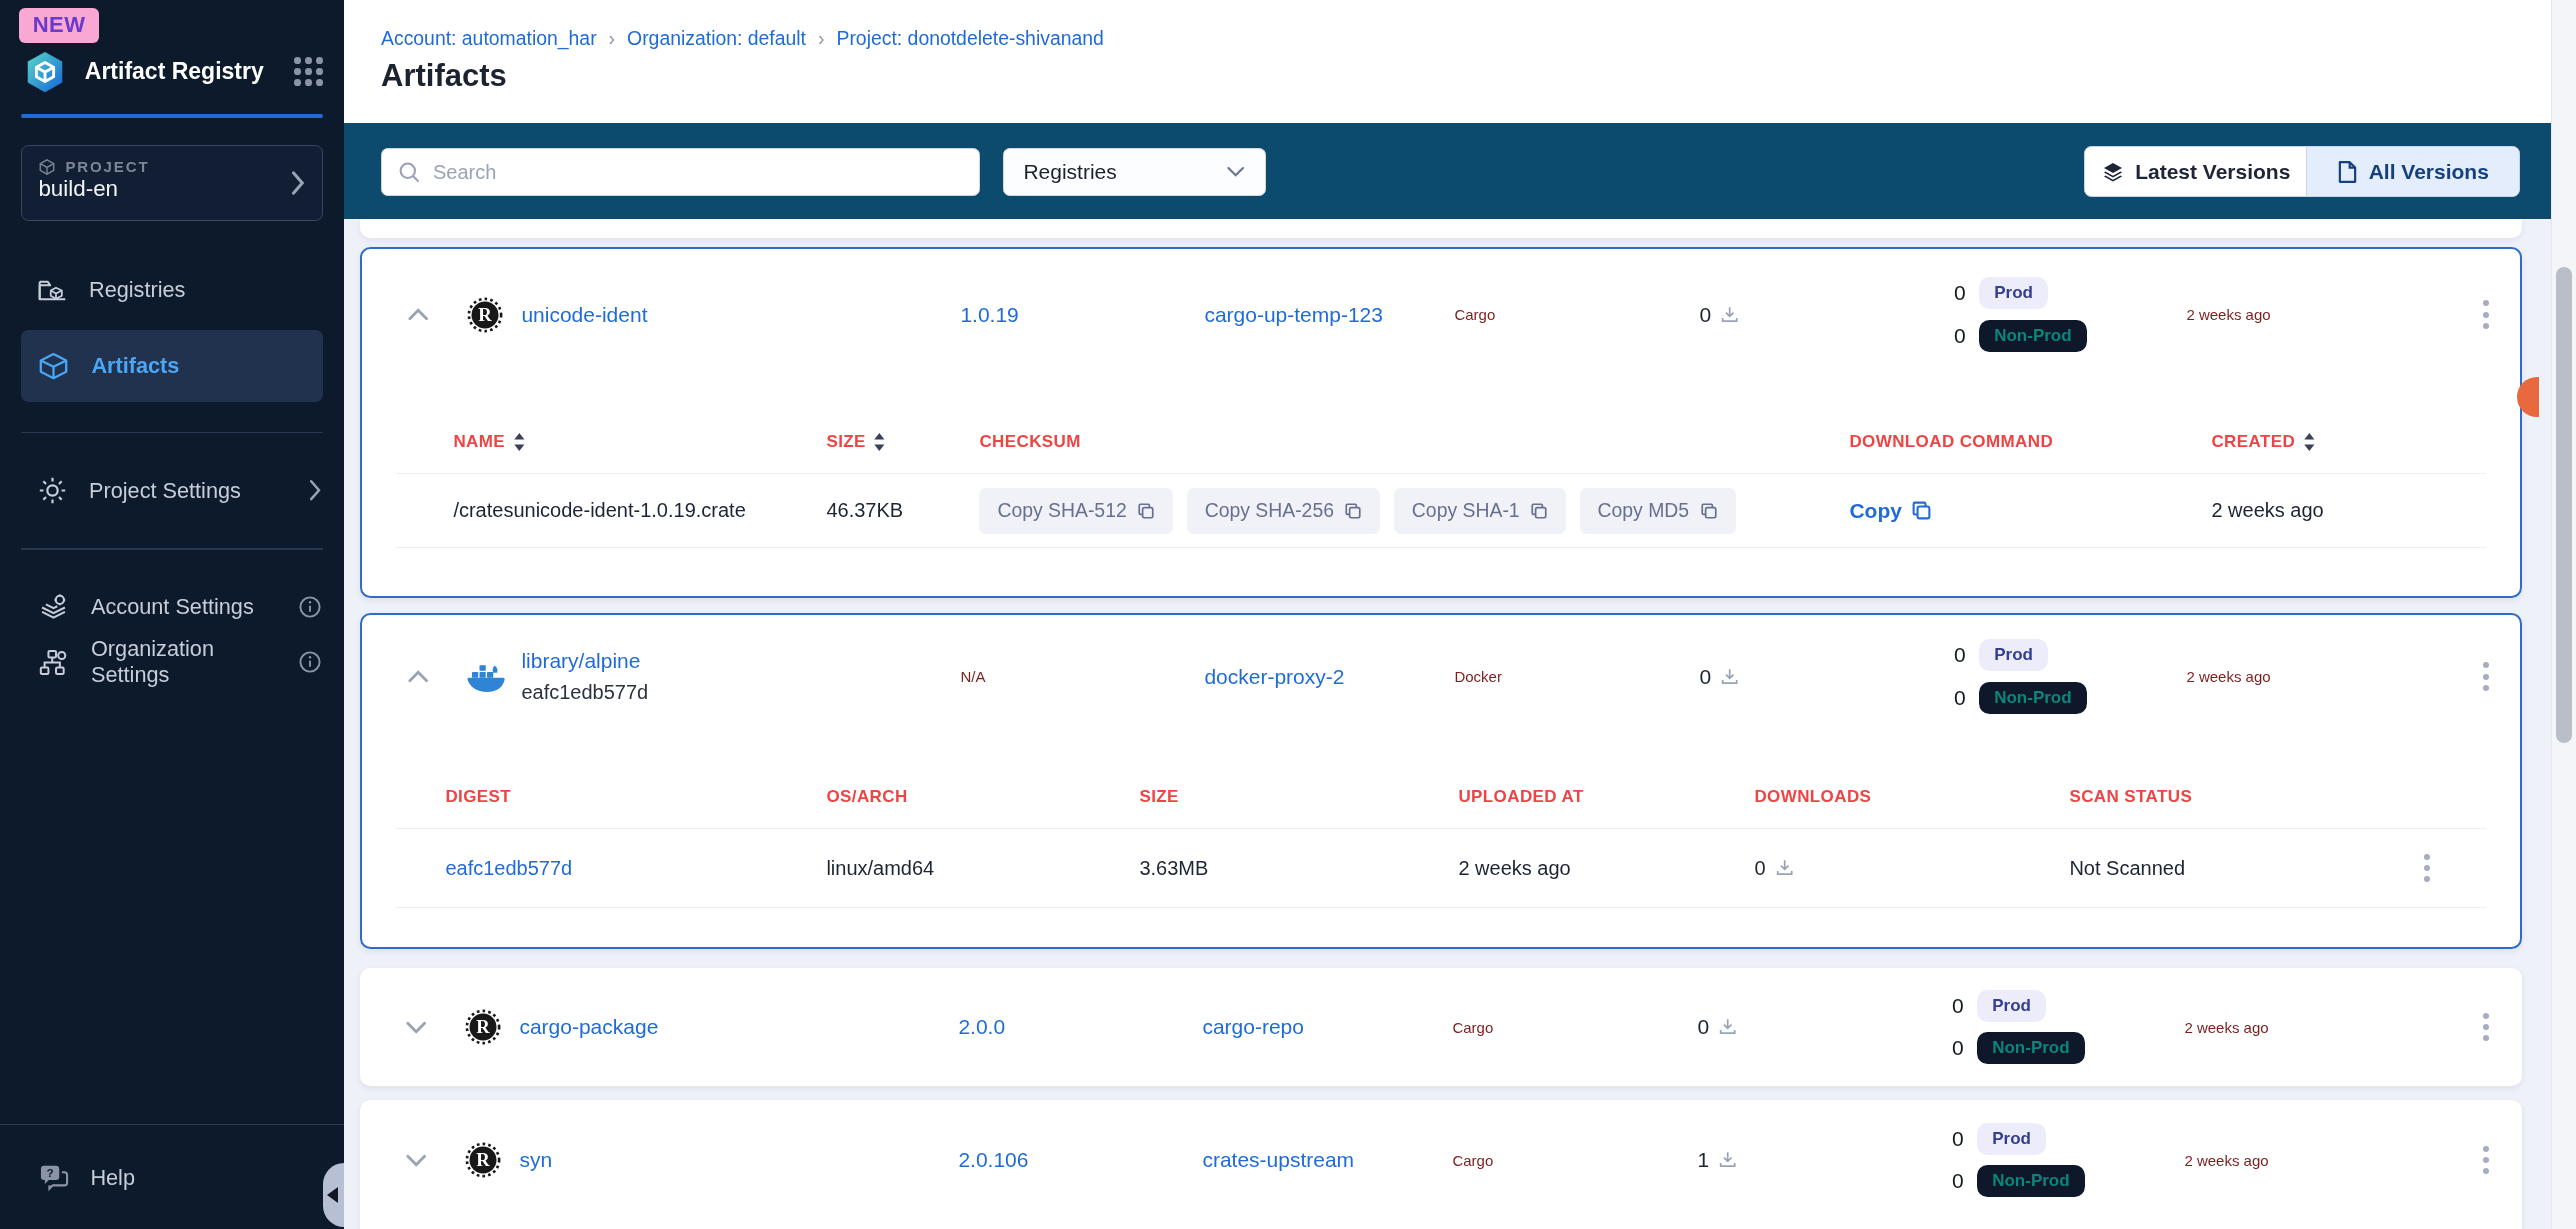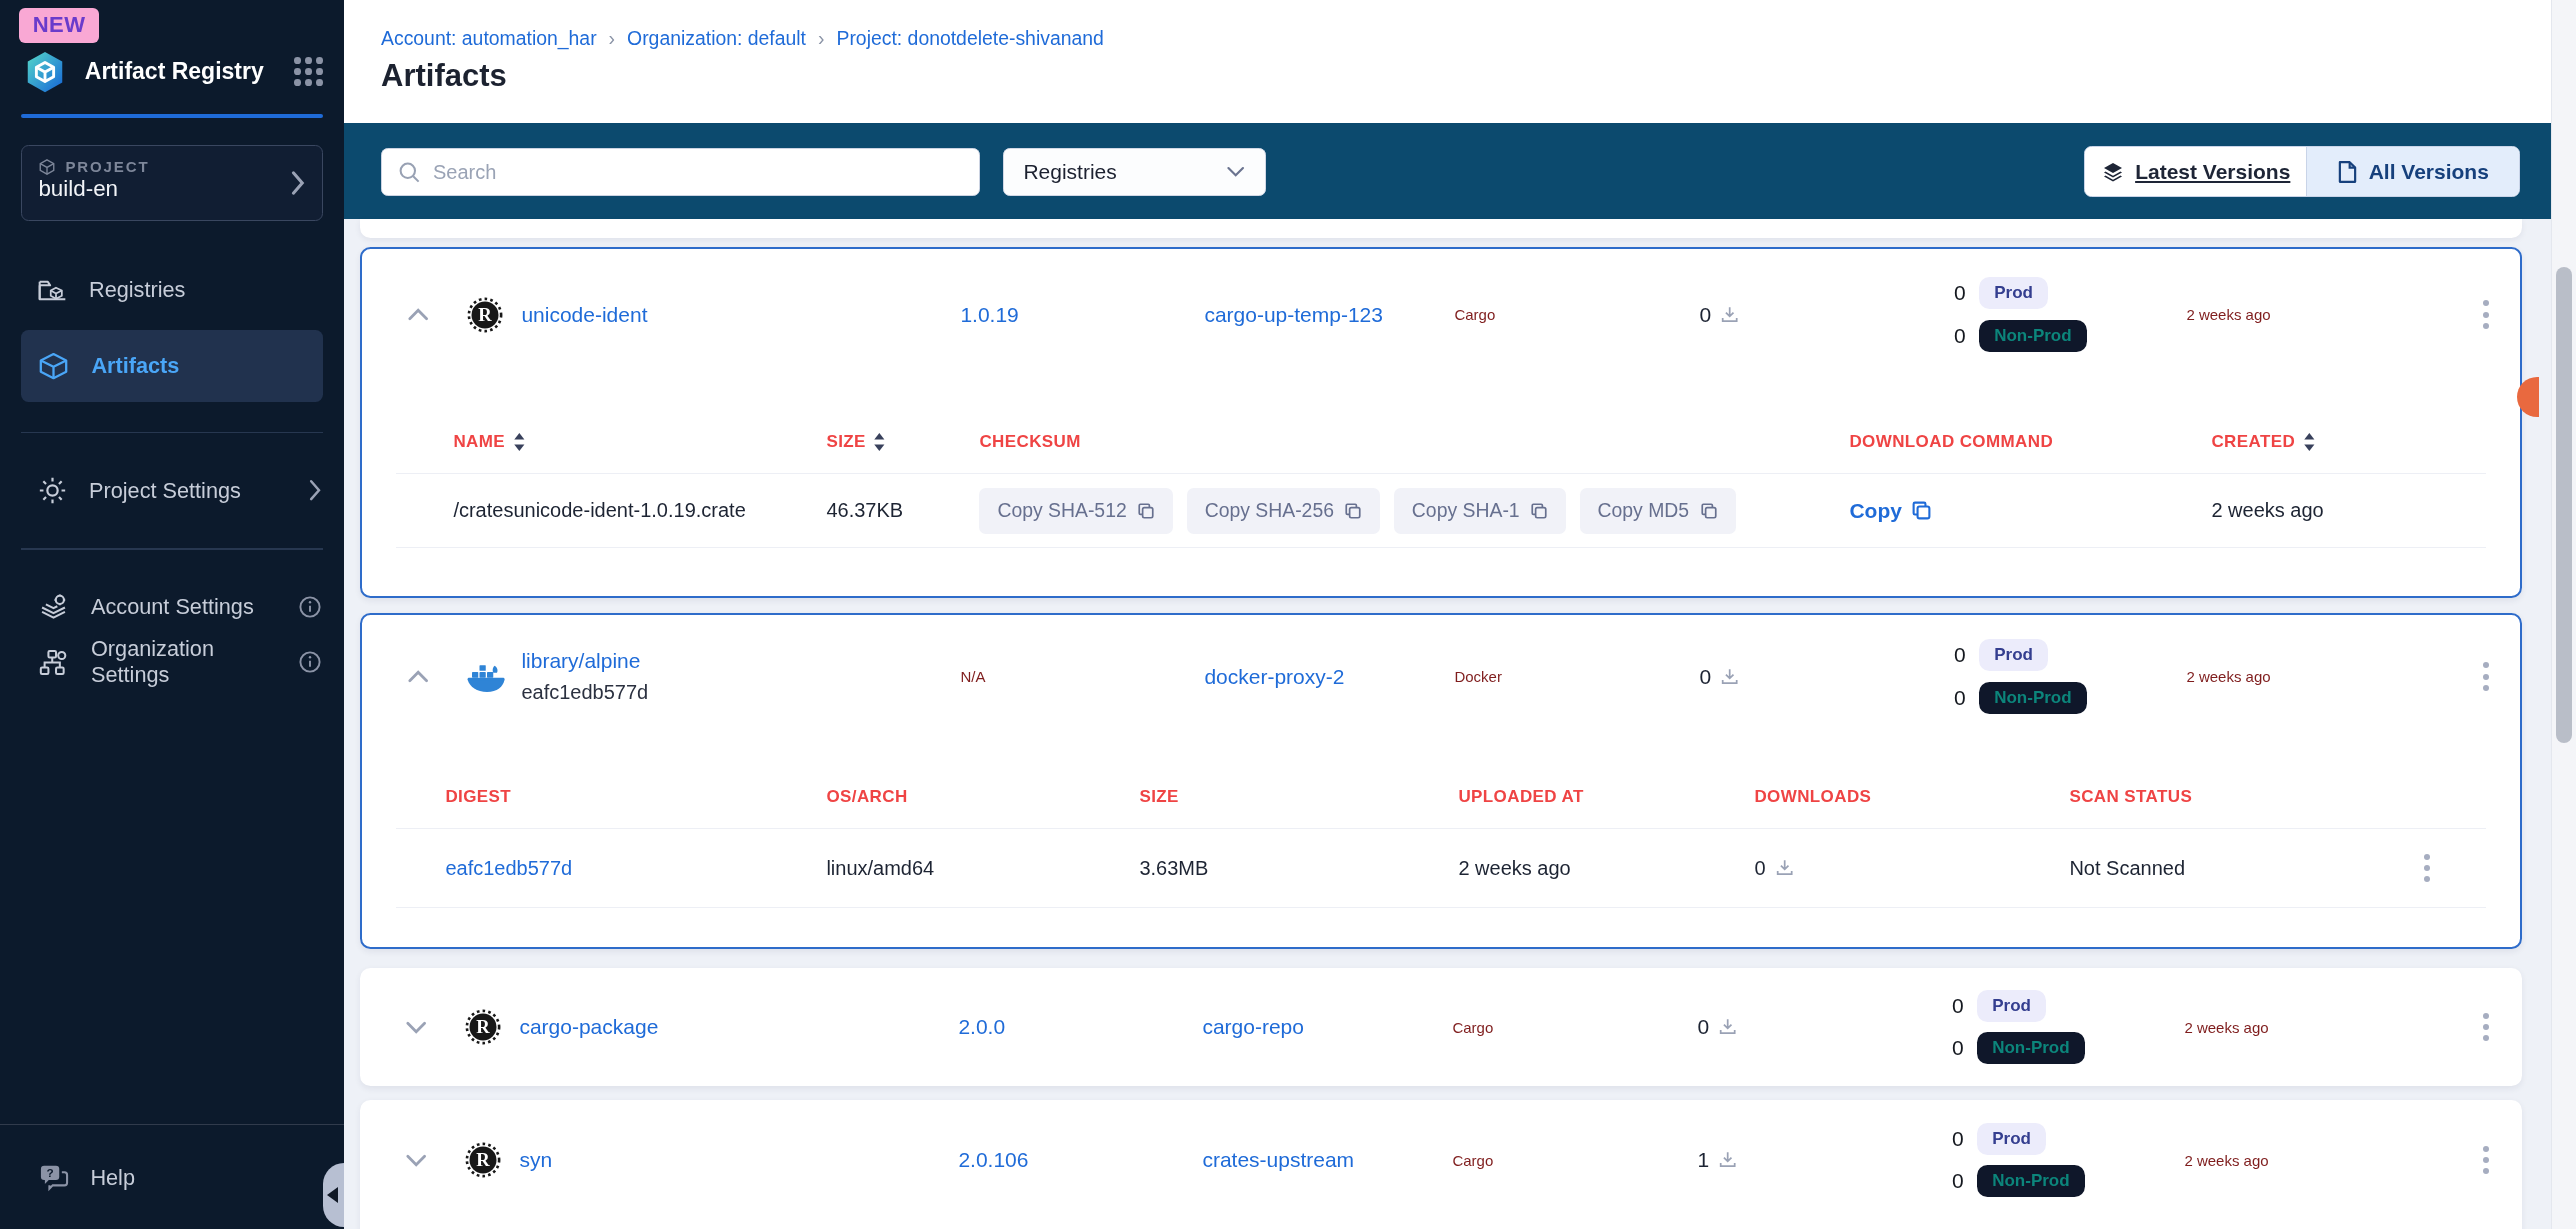--- a/index.html
+++ b/index.html
@@ -78,21 +78,21 @@
     padding:0 19.4px; font-size:21px; color:#1c2130; cursor:pointer;
   }
   .filter-registries { left:659px; width:263px; }
   .filter-packagetypes { left:950px; width:269px; }
 
   .version-toggle {
     position:absolute; left:1740px; top:23px; height:51px; width:436px;
     border:1.5px solid #c9d4e8; border-radius:7.5px; display:flex; overflow:hidden; background:#fff;
   }
   .toggle-seg { display:flex; align-items:center; justify-content:center; gap:10.5px; font-size:21px; font-weight:bold; cursor:pointer; }
-  .toggle-latest { width:222px; background:#fff; color:#1e2536; border-right:1.5px solid #c9d4e8;text-decoration:underline; }
+  .toggle-latest { width:222px; background:#fff; color:#1e2536; border-right:1.5px solid #c9d4e8; }
   .toggle-all { flex:1; background:#e3edfb; color:#16407c; }
 
   
   .card {
     position:absolute; left:16.4px; width:2162px; background:#fff; border-radius:10.5px;
     box-shadow:0 2.2px 6px rgba(25,35,65,.07);
   }
   .card.expanded { border:2.2px solid #2e6cca; }
   .card-partial { top:219px; height:18.7px; border-radius:0 0 10.5px 10.5px; }
   .card-1 { top:247px; height:351px; }

